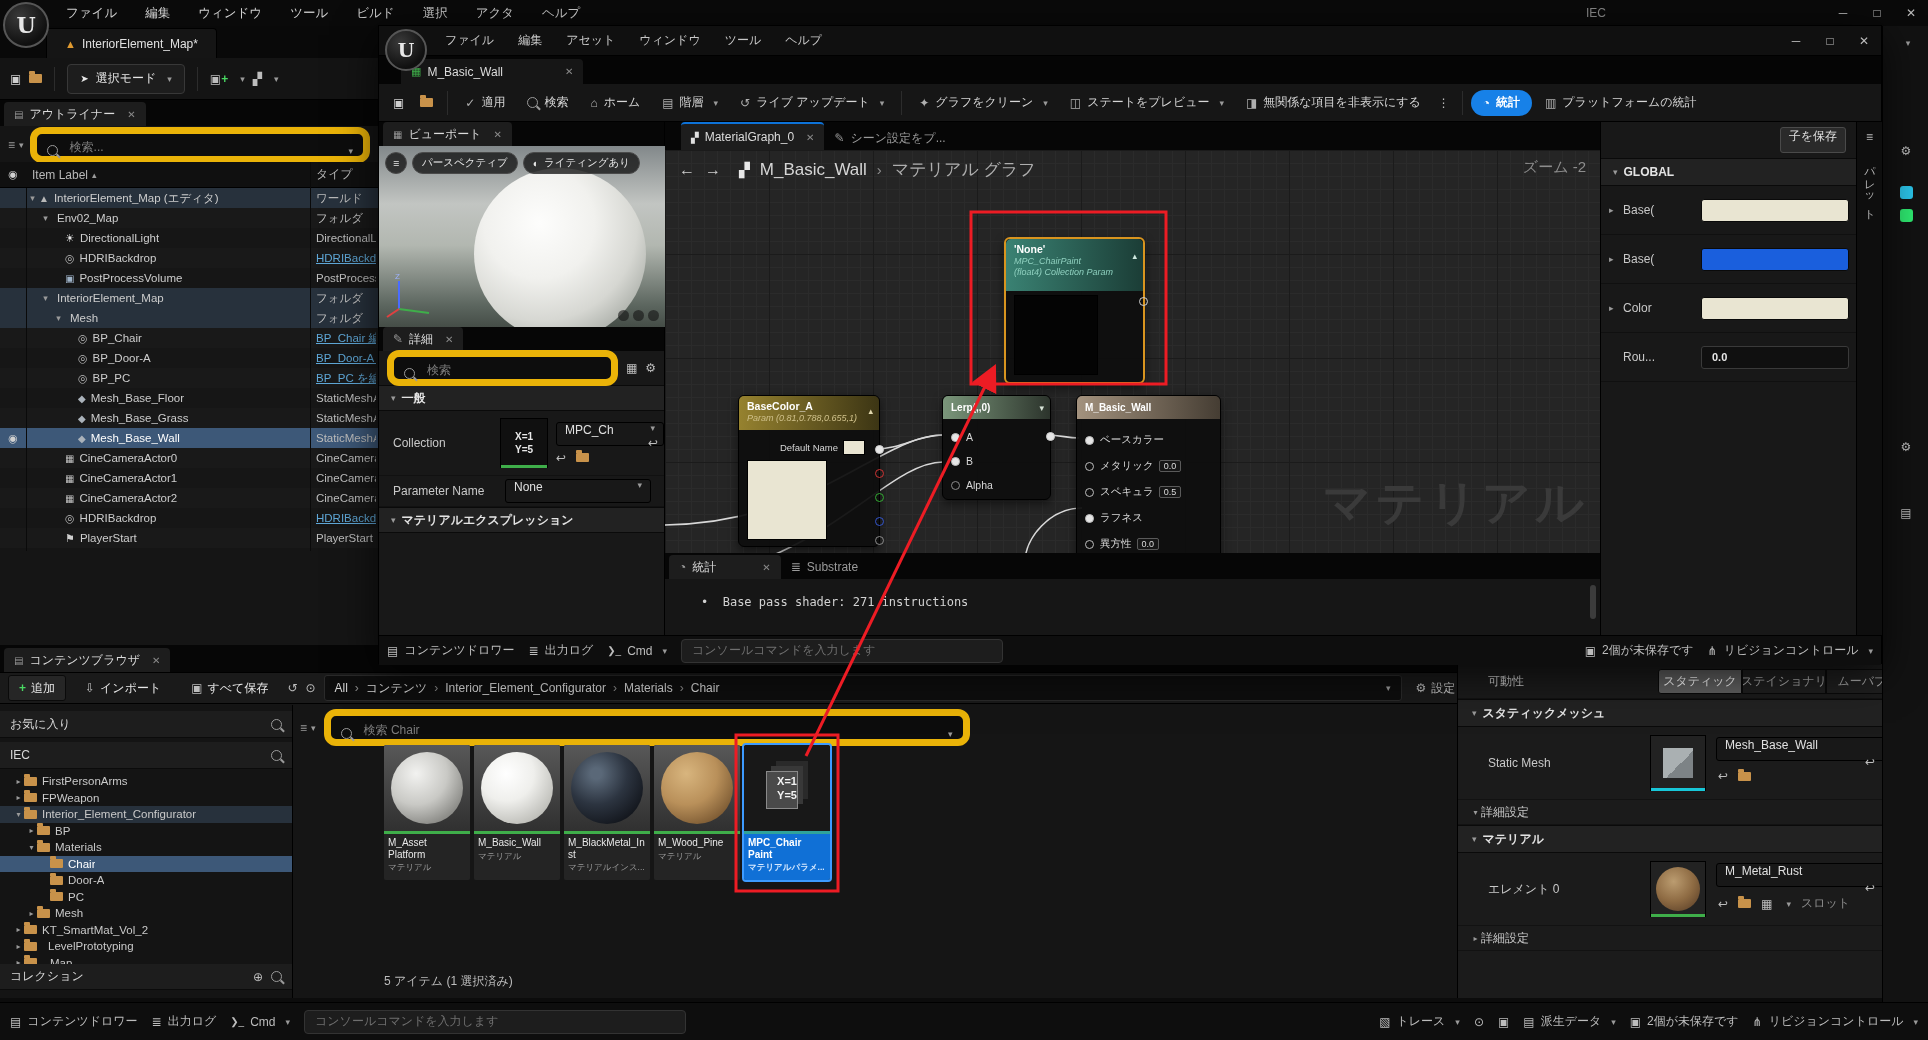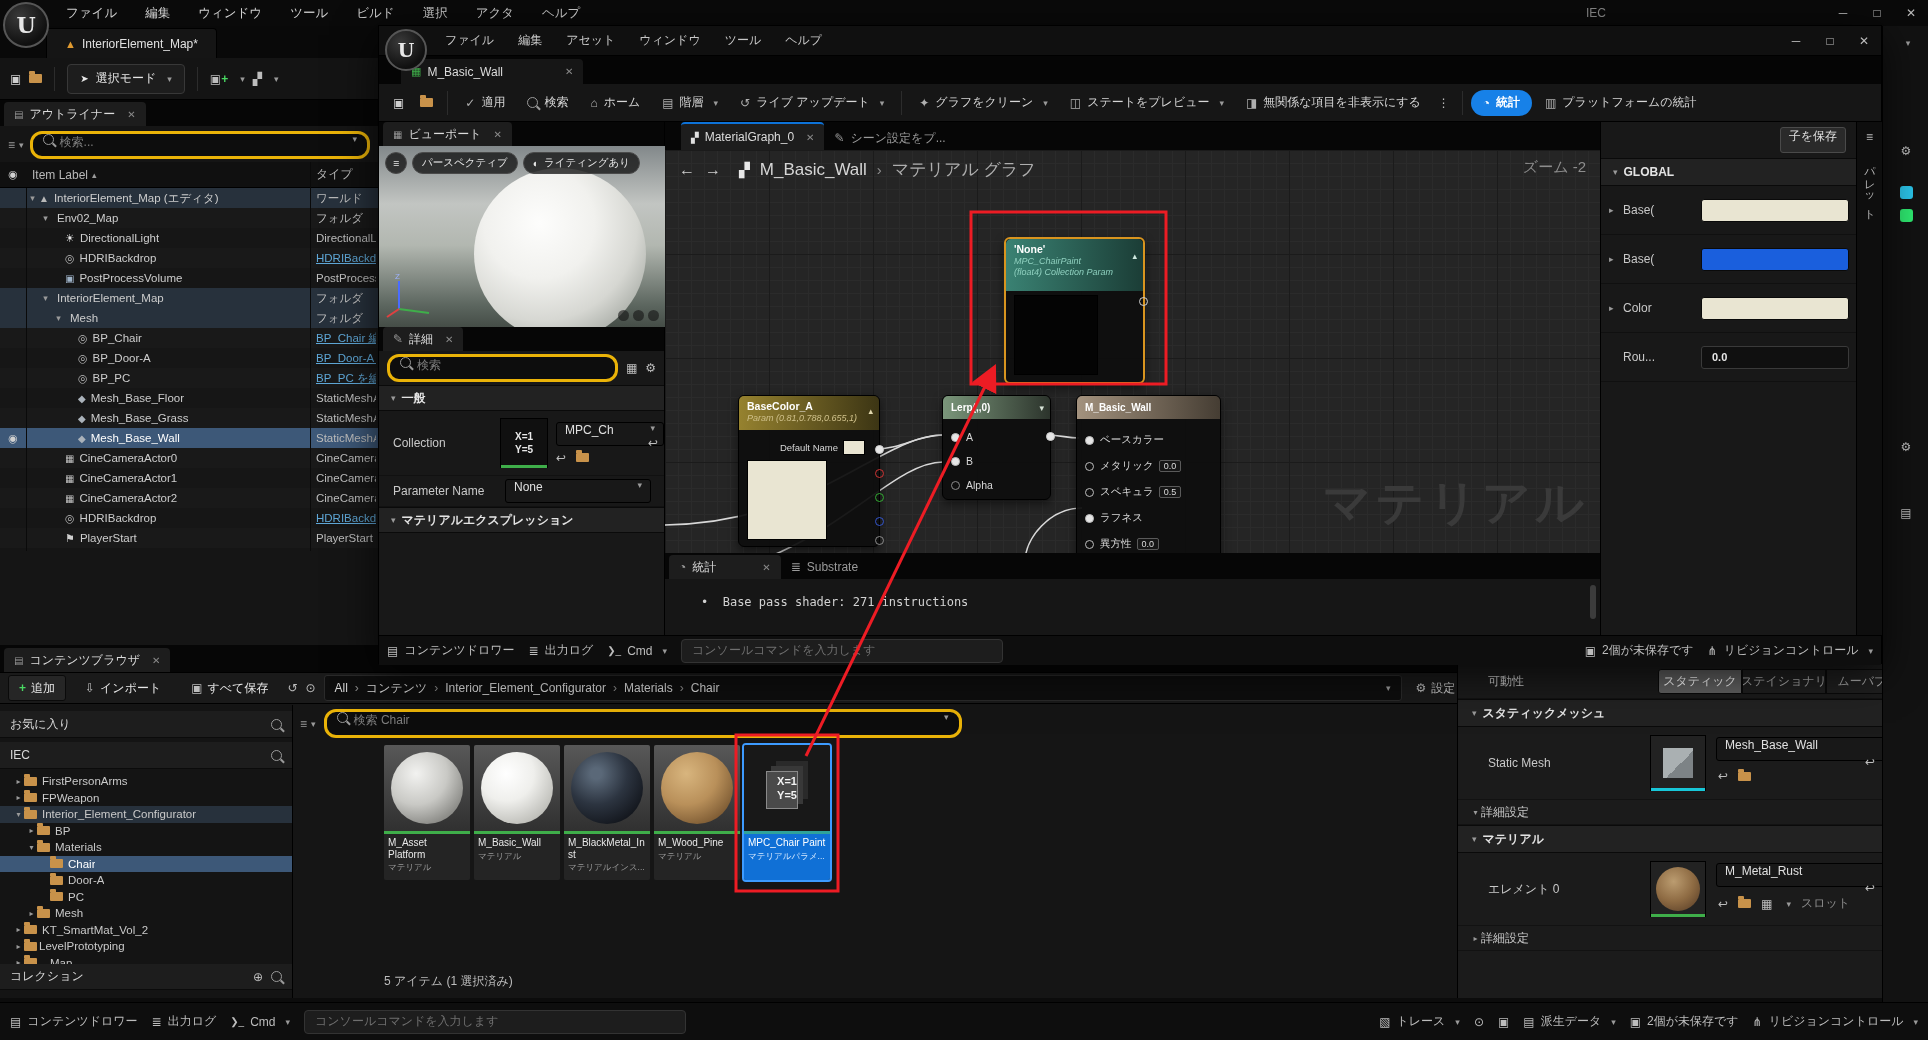--- a/index.html
+++ b/index.html
@@ -22,21 +22,21 @@
   .leveltab{position:absolute;left:46px;top:2px;height:30px;display:flex;align-items:center;gap:6px;background:#151515;
             border:1px solid #000;border-bottom:none;border-radius:4px 4px 0 0;padding:0 18px;color:#e0e0e0;}
   .maintb{left:0;top:58px;width:378px;height:42px;background:#141414;display:flex;align-items:center;gap:8px;padding-left:10px;border-bottom:1px solid #000;box-sizing:border-box;}
   .tbsep{width:1px;height:24px;background:#2c2c2c;margin:0 4px;}
   .modepill{display:flex;align-items:center;gap:7px;background:#1d1d1d;border:1px solid #383838;border-radius:4px;height:28px;padding:0 12px;color:#e6e6e6;}
   
   .tabbar{background:#060606;display:flex;align-items:flex-end;}
   .ptab{height:24px;display:flex;align-items:center;gap:6px;background:#1d1d1d;border-radius:4px 4px 0 0;padding:0 10px;color:#dcdcdc;position:relative;}
   .ptab .x{color:#8a8a8a;font-size:10px;margin-left:6px;}
   .ptab.doc-active{border-top:2px solid #0d72d8;}
-  .searchpill{background:#0d0d0d;border:3px solid #eab308;border-radius:12px;display:flex;align-items:flex-start;gap:6px;padding:0 10px;color:#7d7d7d;}
+  .searchpill{background:#0d0d0d;border:7px solid #eab308;border-radius:12px;display:flex;align-items:flex-end;gap:12px;padding:0 10px;color:#7d7d7d;}
   .sico{width:9px;height:9px;border:1.6px solid #9a9a9a;border-radius:50%;position:relative;flex:0 0 auto;}
   .sico::after{content:"";position:absolute;width:5px;height:1.6px;background:#9a9a9a;transform:rotate(45deg);right:-4px;bottom:-2px;}
   .fico{width:13px;height:9px;background:#c8924a;border-radius:1px;position:relative;flex:0 0 auto;}
   .fico::before{content:"";position:absolute;left:0;top:-3px;width:6px;height:3px;background:#c8924a;border-radius:1px 1px 0 0;}
   .sect{background:#222;display:flex;align-items:center;gap:6px;font-weight:bold;color:#e4e4e4;border-top:1px solid #0a0a0a;border-bottom:1px solid #0a0a0a;}
   .combo{background:#181818;border:1px solid #000;border-radius:3px;display:flex;height:22px;padding:0 8px;color:#e0e0e0;}
   .combo .cv{flex:1;overflow:hidden;white-space:nowrap;}
   .vline{position:absolute;width:1px;background:#0a0a0a;}
   
   .outliner{left:0;top:100px;width:378px;height:545px;background:#151515;border-right:1px solid #000;}
@@ -72,21 +72,21 @@
   .sphere{width:72px;height:72px;border-radius:50%;}
   .sp-light{background:radial-gradient(circle at 35% 30%,#f2f2f0,#c9c9c5 45%,#8f8f8b 75%,#6e6e6a);}
   .sp-white{background:radial-gradient(circle at 35% 30%,#ffffff,#efefec 40%,#c2c2bd 75%,#9c9c97);}
   .sp-dark{background:radial-gradient(circle at 35% 30%,#5a6878 8%,#2c3440 45%,#11141a 82%);}
   .sp-wood{background:radial-gradient(circle at 35% 30%,#d8b57e,#b9905a 45%,#7c5a33 80%,#5d4124);}
   .sheets{display:none;position:absolute;left:22px;top:26px;width:30px;height:36px;background:#4a4a4a;border:1px solid #8a8a8a;box-shadow:5px -5px 0 #383838,10px -10px 0 #2a2a2a;}
   .sheets.show{display:block;}
   .tl{position:relative;z-index:2;color:#f2f2f2;font-weight:bold;font-size:11px;line-height:1.3;text-align:center;display:block;}
   .strip{height:3px;}
   .tlabel{padding:3px 4px 4px;background:#242424;height:46px;box-sizing:border-box;}
-  .tile.sel .tlabel{background:#1070d6;}
+  .tile.sel .tlabel{background:#1070d6;font-weight:bold;}
   .tname{font-size:10px;color:#e8e8e8;line-height:1.15;overflow-wrap:anywhere;max-height:24px;overflow:hidden;}
   .ttype{font-size:8.5px;color:#9a9a9a;margin-top:2px;white-space:nowrap;overflow:hidden;}
   .tile.sel .tname{color:#fff;} .tile.sel .ttype{color:#d6e9ff;}
   
   .rd{left:1457px;top:664px;width:425px;height:334px;background:#1b1b1b;border-left:1px solid #000;}
   .rdrow{position:relative;border-bottom:1px solid #121212;display:flex;align-items:center;}
   .mobbtn{height:23px;display:flex;align-items:center;justify-content:center;background:#1f1f1f;border:1px solid #0a0a0a;color:#ababab;width:82px;overflow:hidden;white-space:nowrap;}
   .mobbtn.on{background:#606060;color:#fff;border-radius:3px 0 0 3px;}
   .thumb2{width:54px;height:54px;background:#222;border:1px solid #000;display:flex;align-items:center;justify-content:center;position:relative;}
   .ul-cyan{position:absolute;left:0;bottom:-1px;width:100%;height:3px;background:#18c7d8;}
@@ -510,21 +510,21 @@
             <span style="width: 13px;"></span>
             <span class="tarw">▸</span>
             <span class="fico"></span>
             <span style="margin-left:5px;white-space:nowrap;overflow:hidden">KT_SmartMat_Vol_2</span>
           </div>
 
           <div class="trow">
             <span style="width: 13px;"></span>
             <span class="tarw">▸</span>
             <span class="fico"></span>
-            <span style="margin-left:2px;white-space:nowrap;overflow:hidden">LevelPrototyping</span>
+            <span style="margin-left:11px;white-space:nowrap;overflow:hidden">LevelPrototyping</span>
           </div>
 
           <div class="trow">
             <span style="width: 13px;"></span>
             <span class="tarw">▸</span>
             <span class="fico"></span>
             <span style="margin-left:13px;white-space:nowrap;overflow:hidden">Map</span>
           </div>
         </div>
       <div class="cbsec" style="position:absolute;left:0;bottom:8px;width:292px;box-sizing:border-box">

